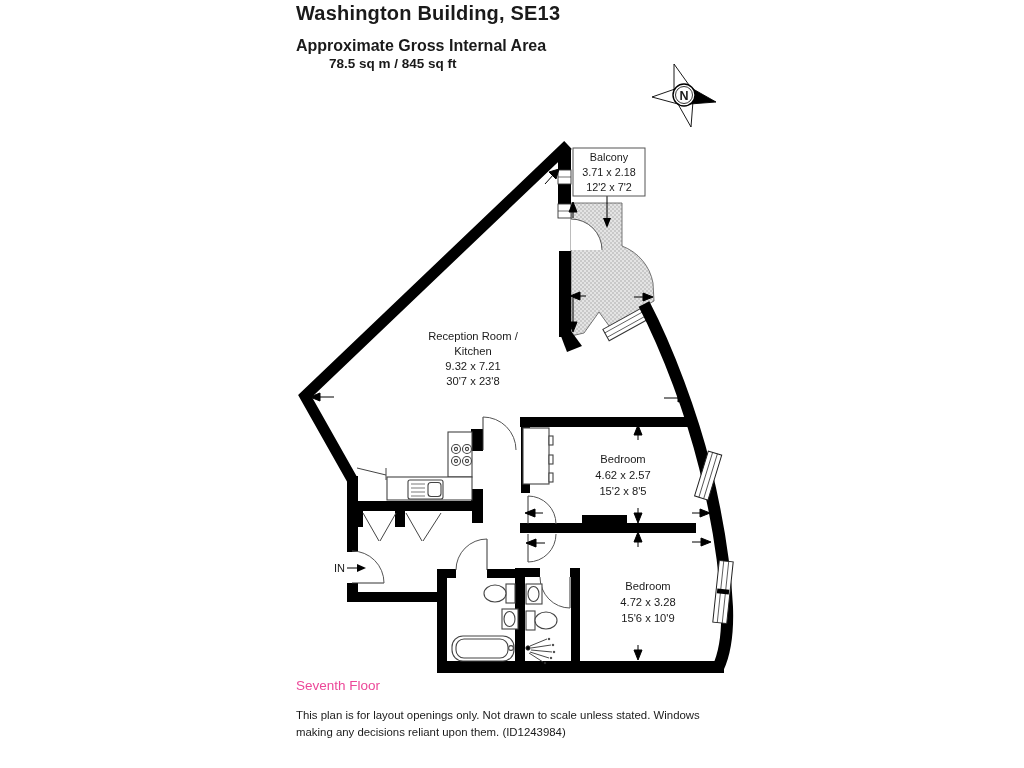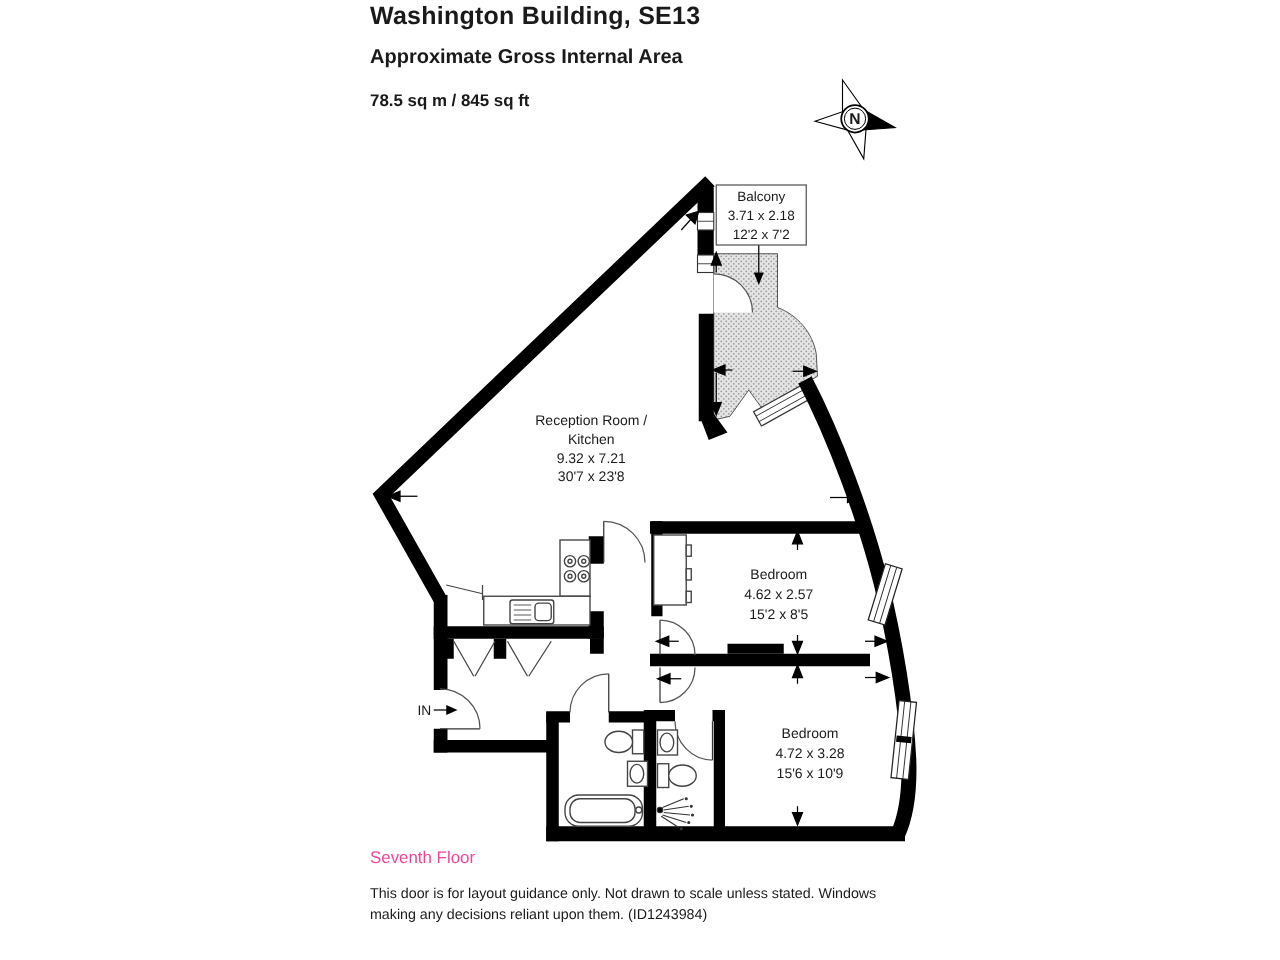--- a/index.html
+++ b/index.html
@@ -1,21 +1,21 @@
 <!DOCTYPE html>
 <html><head>
 <meta charset="utf-8">
 <style>
   html,body{margin:0;padding:0;background:#ffffff;}
   #page{position:relative;width:1024px;height:768px;background:#fff;overflow:hidden;
         font-family:"Liberation Sans", sans-serif;color:#111;}
   .hdr{position:absolute;left:296px;font-weight:bold;color:#1a1a1a;}
   #title{top:2px;font-size:20px;letter-spacing:0.2px;}
   #sub1{top:37px;font-size:16px;}
-  #sub2{top:73px;font-size:13.5px;}
+  #sub2{top:56px;font-size:13.5px;margin-left:33px;}
   #floorname{position:absolute;left:296px;top:678px;font-weight:normal;font-size:13.5px;color:#ec4899;}
   #disclaimer{position:absolute;left:296px;top:707px;font-size:11.4px;line-height:17px;color:#1a1a1a;}
   svg text{font-family:"Liberation Sans", sans-serif;fill:#1a1a1a;}
   .roomlabel{font-size:11.2px;}
   .boxlabel{font-size:10.8px;}
   .inlabel{font-size:11px;}
   .nlabel{font-size:12.5px;font-weight:bold;}
 </style>
 </head>
 <body>
@@ -256,17 +256,17 @@
       <polygon points="652,97 675,89 684,95 678,104" fill="#fff" stroke="#000" stroke-width="0.9"></polygon>
       <polygon points="716,102 693,89 684,95 690,104" fill="#000" stroke="#000" stroke-width="0.9"></polygon>
       <circle cx="684" cy="95" r="11" fill="#fff" stroke="#000" stroke-width="1.4"></circle>
       <circle cx="684" cy="95" r="8.5" fill="none" stroke="#000" stroke-width="0.8"></circle>
       <text class="nlabel" x="684" y="99.5" text-anchor="middle">N</text>
     </g>
   </svg>
 
   <div id="floorname">Seventh Floor</div>
   <div id="disclaimer">
-    <div>This door is for layout guidance only. Not drawn to scale unless stated. Windows</div>
+    <div>This plan is for layout openings only. Not drawn to scale unless stated. Windows</div>
     <div>making any decisions reliant upon them. (ID1243984)</div>
   </div>
 
 </div>
 
 </body></html>

